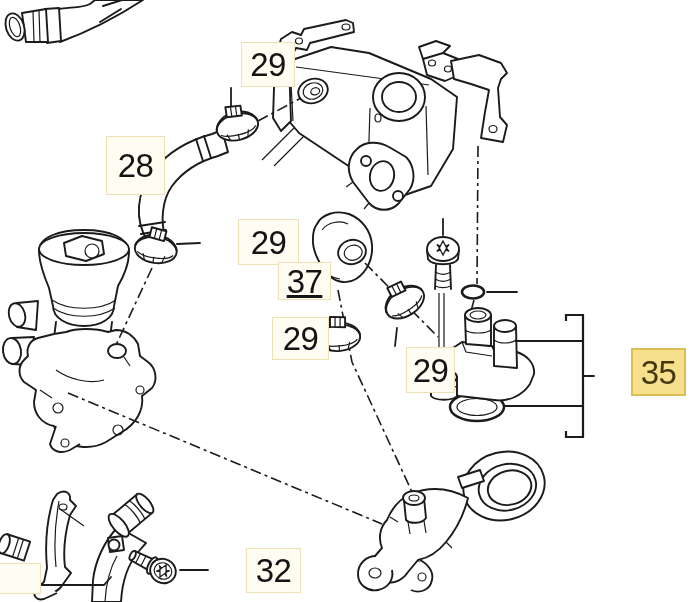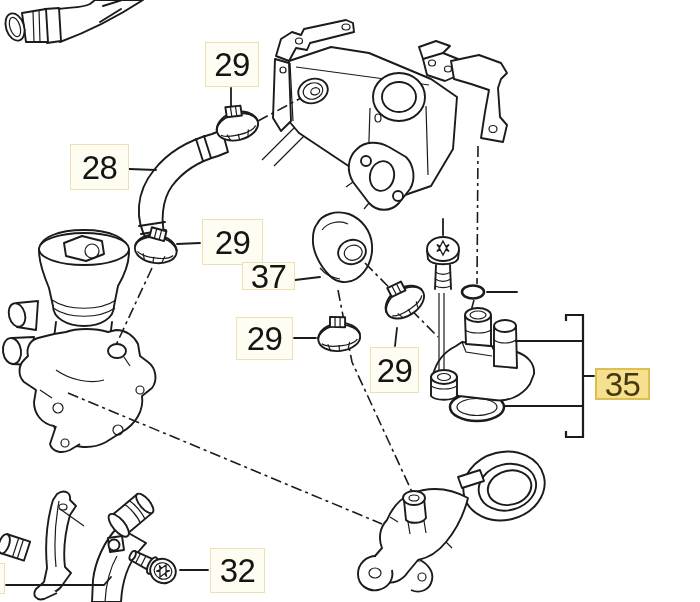--- a/index.html
+++ b/index.html
@@ -8,20 +8,21 @@
     font-family:"Liberation Sans", sans-serif;
   }
   #art{position:absolute;left:0;top:0;}
   .callout{
     position:absolute;box-sizing:border-box;
     background:#fffdf2;border:1px solid #ece0b4;
     display:flex;align-items:center;justify-content:center;
     font-family:"Liberation Sans", sans-serif;
     font-size:33px;color:#141414;letter-spacing:-0.5px;line-height:1;
     cursor:pointer;
+    margin-left:36px;
   }
   .callout.highlight{
     background:#f6df8d;border:2px solid #ddbe55;color:#43380f;
   }
   svg *{vector-effect:non-scaling-stroke;}
   .ln{stroke:#1b1b1b;stroke-width:1.9;fill:none;stroke-linecap:round;stroke-linejoin:round;}
   .pw{stroke:#1b1b1b;stroke-width:1.9;fill:#ffffff;stroke-linejoin:round;}
   .thin{stroke:#1b1b1b;stroke-width:1.2;fill:none;}
   .dash{stroke:#1b1b1b;stroke-width:1.6;fill:none;stroke-dasharray:11 4 3 4;stroke-linecap:butt;}
   .lead{stroke:#1b1b1b;stroke-width:1.8;fill:none;stroke-linecap:round;}
@@ -272,31 +273,31 @@
     <path class="lead" d="M294,338 L316,338"></path>
     <path class="lead" d="M395,346 L397,328"></path>
     <path class="lead" d="M594,376 L584,376"></path>
     <path class="lead" d="M208,570 L180,570"></path>
     <path class="lead" d="M6,585 L104,585 L111,577"></path>
   </g>
 </svg>
 
 <div class="callout" style="left:205px;top:42px;width:54px;height:45px;">29</div>
 
-<div class="callout" style="left:70px;top:144px;width:59px;height:46px;">28</div>
+<div class="callout" style="left:70px;top:136px;width:59px;height:59px;">28</div>
 
 <div class="callout" style="left:202px;top:219px;width:61px;height:46px;">29</div>
 
-<div class="callout" style="left:242px;top:262px;width:53px;height:28px;">37</div>
+<div class="callout" style="left:242px;top:262px;width:53px;height:38px;text-decoration:underline;">37</div>
 
 
 
 <div class="callout" style="left:236px;top:317px;width:57px;height:43px;">29</div>
 
 <div class="callout" style="left:370px;top:347px;width:49px;height:46px;">29</div>
 
-<div class="callout highlight" style="left:595px;top:368px;width:55px;height:32px;">35</div>
+<div class="callout highlight" style="left:595px;top:348px;width:55px;height:48px;">35</div>
 
 <div class="callout" style="left:210px;top:548px;width:55px;height:45px;">32</div>
 
 <div class="callout" style="left:-49px;top:563px;width:54px;height:31px;"></div>
 
 </div>
 
 </body></html>

